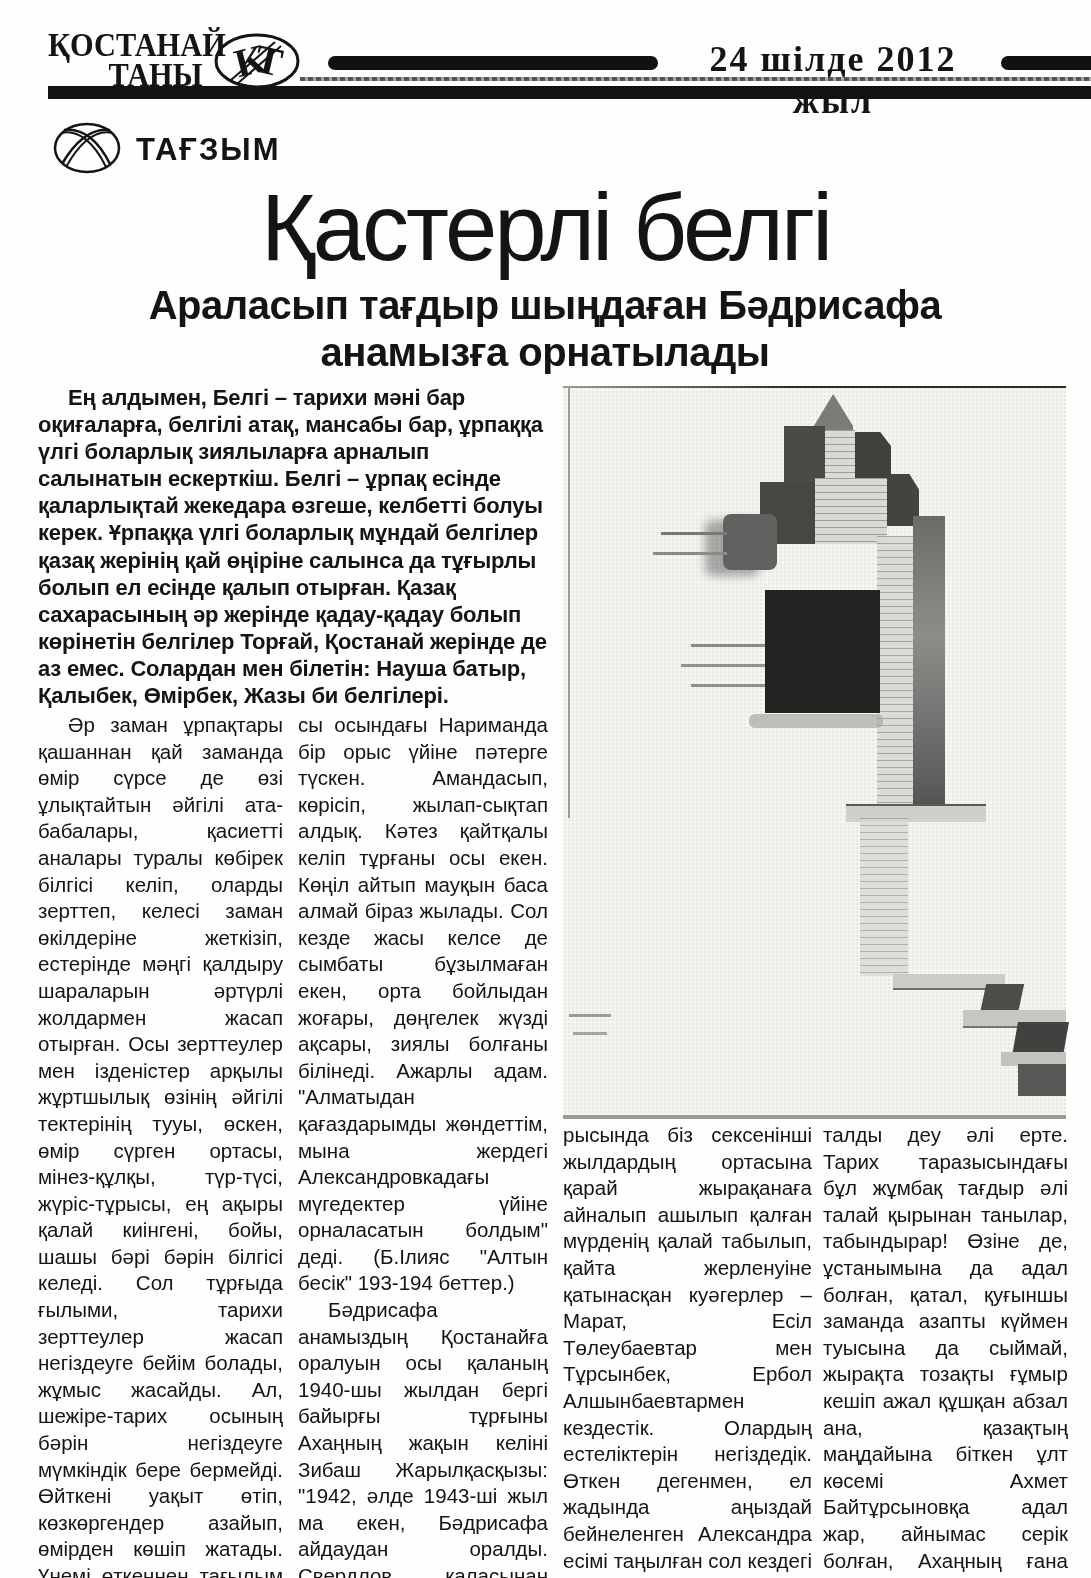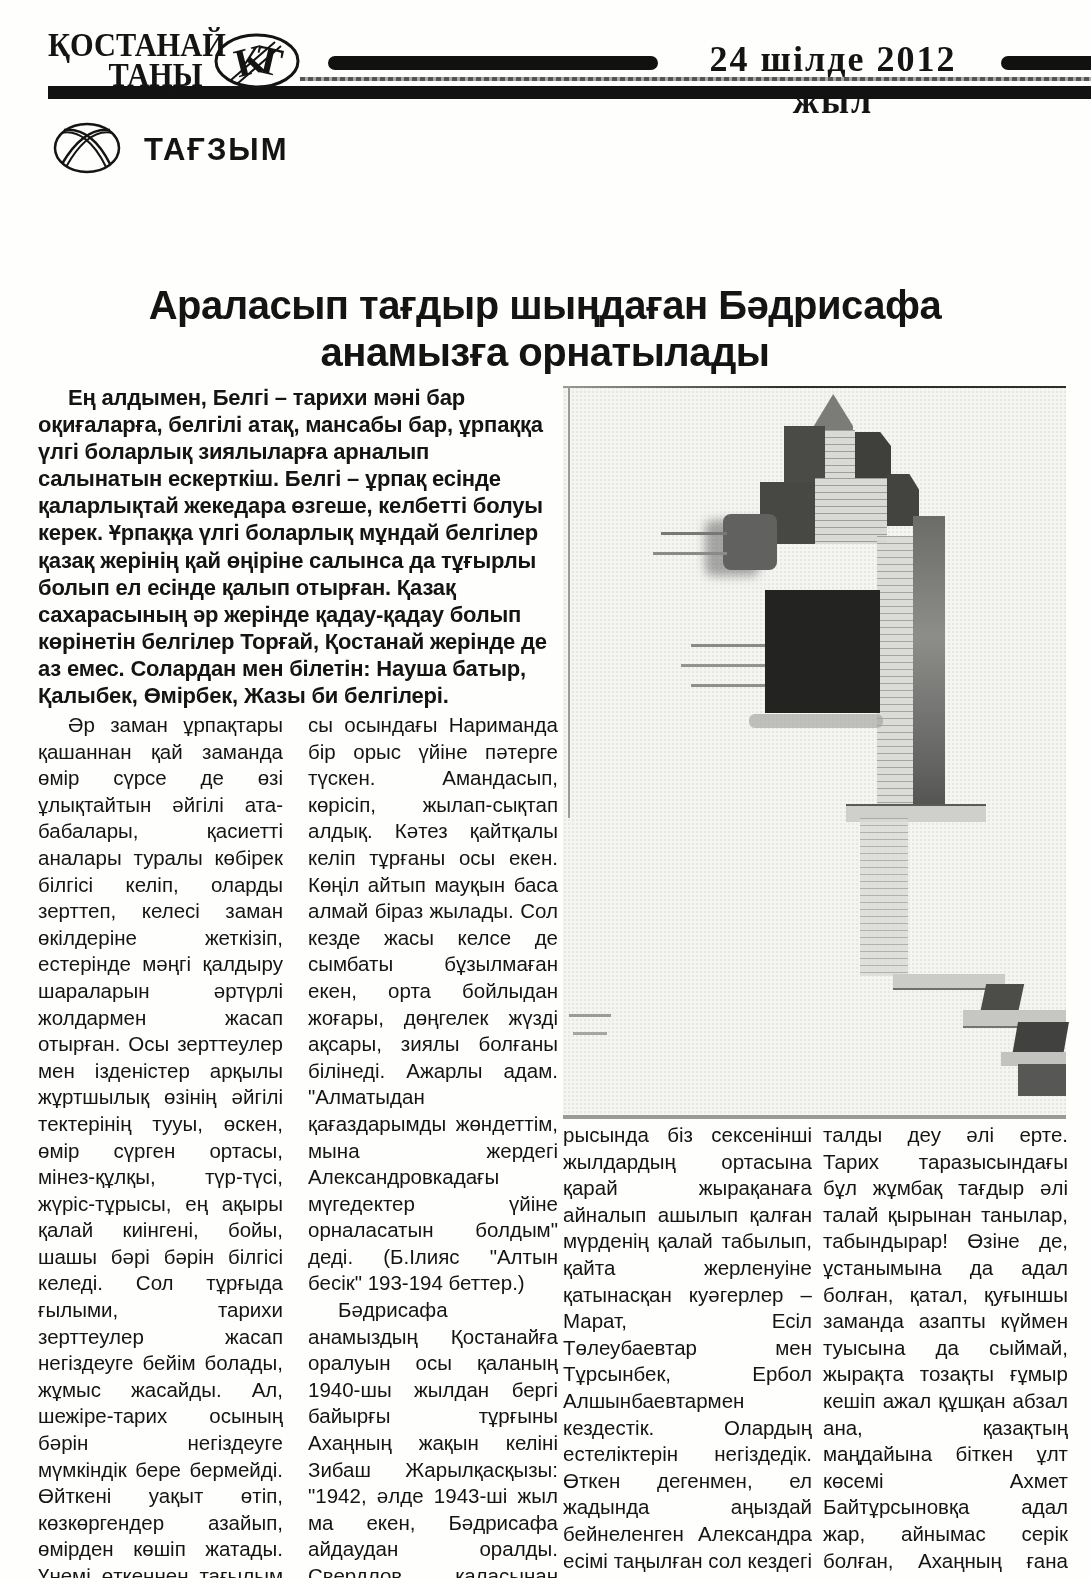--- a/index.html
+++ b/index.html
@@ -13,37 +13,37 @@
   .logo-oval{position:absolute;left:213px;top:32px;z-index:3;}
   .rule-thick{position:absolute;left:48px;top:86px;width:1043px;height:13px;background:#121212;z-index:2;}
   .rule-speckle{position:absolute;left:300px;top:77px;width:791px;height:4px;
     background:repeating-linear-gradient(90deg,#555 0 5px,#aaa 5px 8px);z-index:1;}
   .date-bar{position:absolute;top:56px;height:14px;background:#111;border-radius:8px;}
   .date-bar.left{left:328px;width:330px;}
   .date-bar.right{left:1001px;width:110px;border-radius:8px 0 0 8px;}
   .date-text{position:absolute;left:668px;top:38px;width:330px;text-align:center;
     font-family:"Liberation Serif", serif;font-weight:bold;font-size:36px;letter-spacing:2px;}
   
-  .section{position:absolute;left:52px;top:120px;display:flex;align-items:center;gap:22px;}
+  .section{position:absolute;left:52px;top:120px;display:flex;align-items:center;gap:14px;}
   .section-label{font-weight:bold;font-size:31px;letter-spacing:2px;}
   
   .headline{position:absolute;left:0;top:178px;width:1091px;text-align:center;
     font-size:94px;font-weight:400;letter-spacing:-3px;line-height:100px;}
   .subtitle{position:absolute;left:95px;top:282px;width:900px;text-align:center;
     font-weight:bold;font-size:40px;line-height:47px;letter-spacing:-0.5px;}
   
   .lead{position:absolute;left:38px;top:384px;width:516px;height:326px;overflow:hidden;
     font-weight:bold;font-size:22px;line-height:27.1px;letter-spacing:-0.2px;text-align:left;}
   .lead p{margin:0;text-indent:30px;}
   
   .col{position:absolute;font-size:20.5px;line-height:26.6px;text-align:justify;overflow:hidden;}
   .col p{margin:0;}
   .col p.ind{text-indent:30px;}
   .col1{left:38px;top:712px;width:245px;height:866px;}
-  .col2{left:308px;top:712px;width:250px;height:866px;}
+  .col2{left:298px;top:712px;width:250px;height:866px;}
   .col3{left:563px;top:1122px;width:249px;height:456px;}
   .col4{left:823px;top:1122px;width:245px;height:456px;}
   
   .figure{position:absolute;left:563px;top:386px;width:503px;height:729px;background:#f4f4f1;
     background-image:radial-gradient(rgba(0,0,0,.06) 1px,transparent 1.2px);background-size:4px 4px;
     border-bottom:4px solid #9a9a96;}
   .fig-el{position:absolute;}
   .lined{background-color:#d9d9d5;
     background-image:repeating-linear-gradient(180deg,rgba(0,0,0,.28) 0 1px,transparent 1px 7px);}
   .top-line{left:0;top:0;width:503px;height:2px;background:linear-gradient(90deg,#9a9a9a,#2e2e2e 45%);}
@@ -112,20 +112,21 @@
         <ellipse cx="35" cy="28" rx="32" ry="24" fill="none" stroke="#141414" stroke-width="2.5"></ellipse>
         <path d="M10 44 C24 20, 40 8, 58 10" stroke="#141414" stroke-width="2.5" fill="none"></path>
         <path d="M14 47 C28 22, 44 9, 61 13" stroke="#141414" stroke-width="2" fill="none"></path>
         <path d="M58 44 C46 20, 30 8, 12 10" stroke="#141414" stroke-width="2.5" fill="none"></path>
         <path d="M54 47 C42 22, 26 9, 9 13" stroke="#141414" stroke-width="2" fill="none"></path>
       </svg>
     </span>
     <span class="section-label">ТАҒЗЫМ</span>
   </div>
 
+  <div class="headline">Қастерлі белгі</div>
   <div class="subtitle">Араласып тағдыр шыңдаған Бәдрисафа анамызға орнатылады</div>
 
   <div class="lead">
     <p>Ең алдымен, Белгі – тарихи мәні бар оқиғаларға, белгілі атақ, мансабы бар, ұрпаққа үлгі боларлық зиялыларға арналып салынатын ескерткіш. Белгі – ұрпақ есінде қаларлықтай жекедара өзгеше, келбетті болуы керек. Ұрпаққа үлгі боларлық мұндай белгілер қазақ жерінің қай өңіріне салынса да тұғырлы болып ел есінде қалып отырған. Қазақ сахарасының әр жерінде қадау-қадау болып көрінетін белгілер Торғай, Қостанай жерінде де аз емес. Солардан мен білетін: Науша батыр, Қалыбек, Өмірбек, Жазы би белгілері. Бұлардан басқа аттары аталмай қалғандары қаншама!</p>
   </div>
 
   <div class="figure">
     <div class="fig-el top-line"></div>
     <div class="fig-el left-line"></div>
     <div class="fig-el peak"></div>

